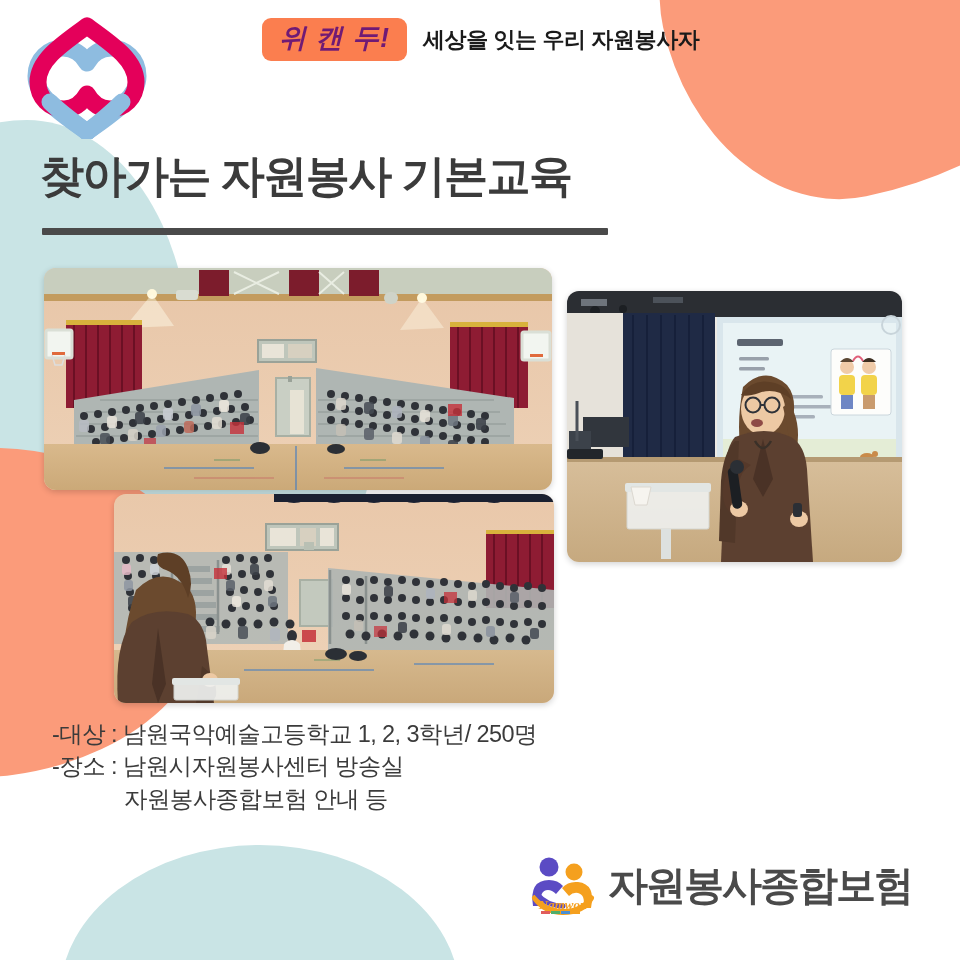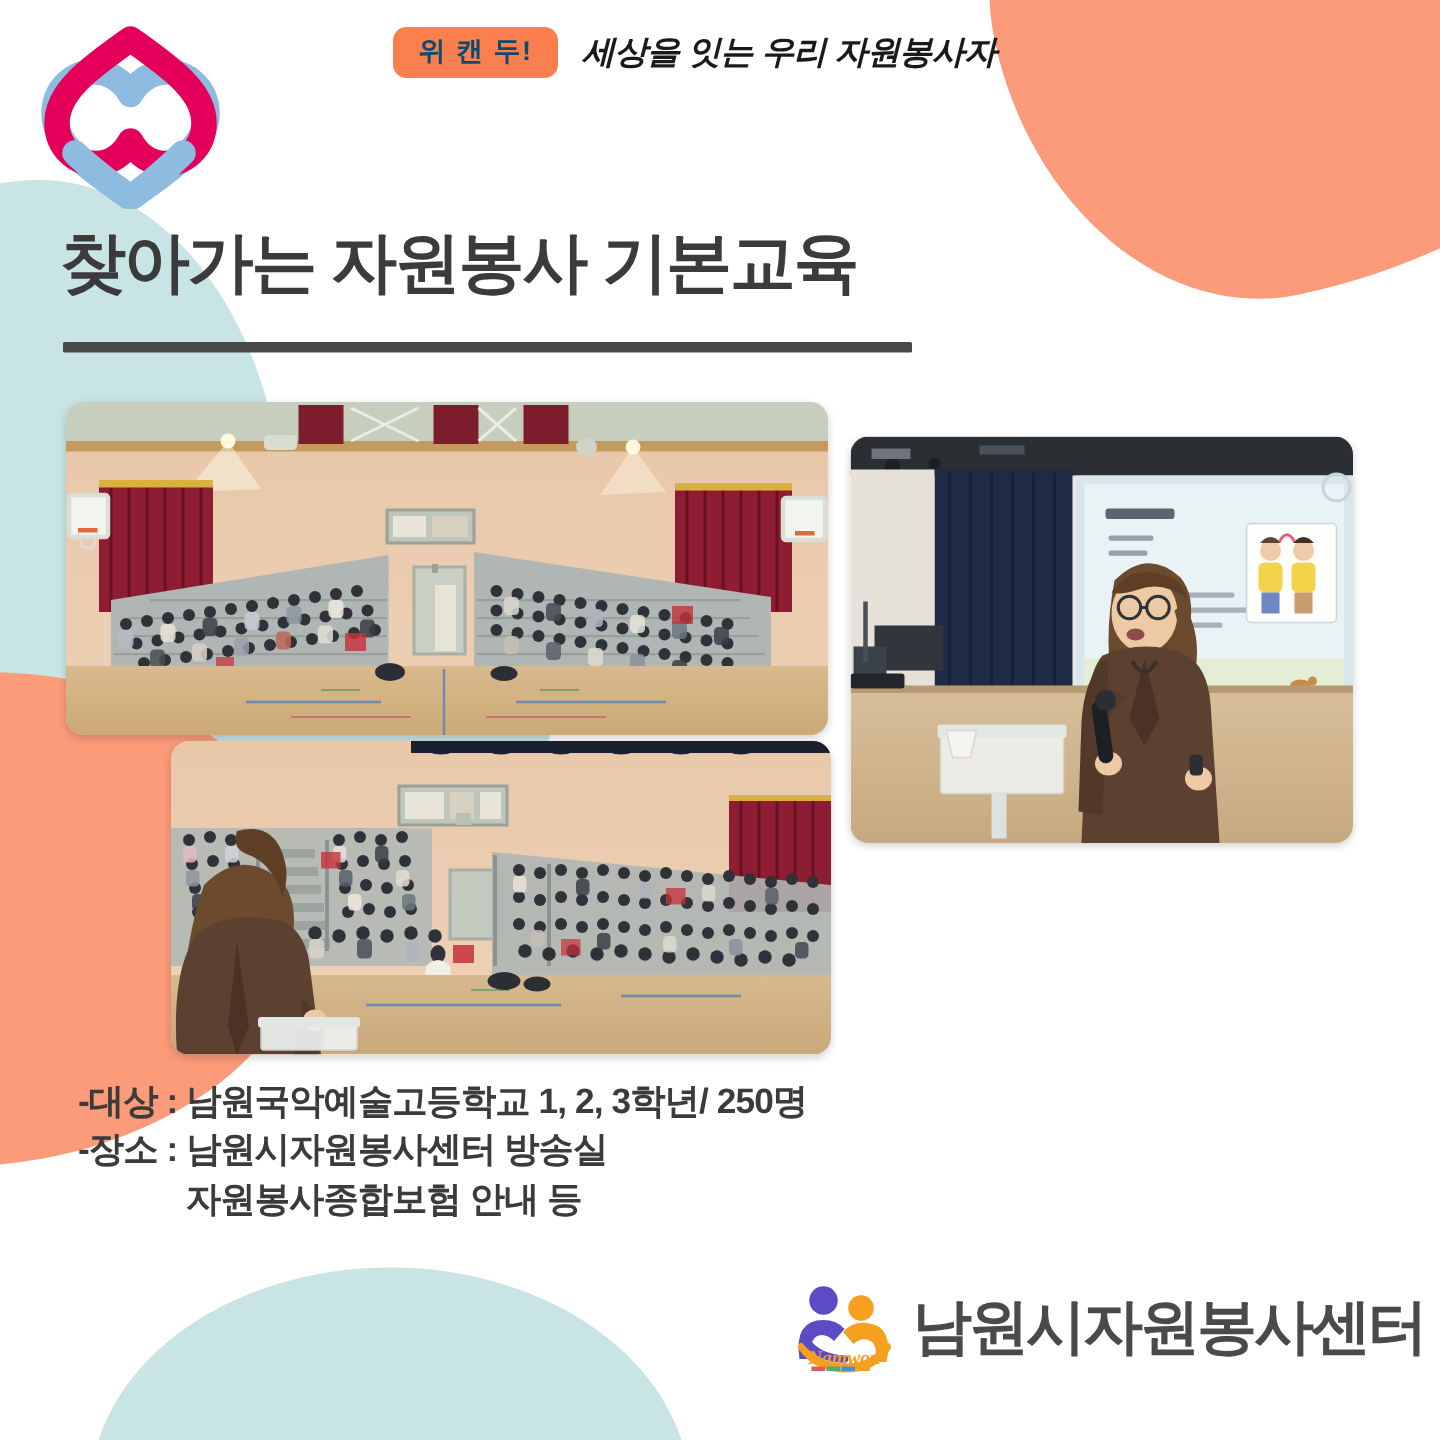--- a/index.html
+++ b/index.html
@@ -74,36 +74,36 @@
   #tagline-row {
     position: absolute;
     left: 262px;
     top: 18px;
     display: flex;
     align-items: center;
     gap: 16px;
   }
   #slogan-badge {
     background: #FB7E4F;
-    color: #0c4a6e;
-    font-size: 18px;
+    color: #701a75;
+    font-size: 27px;
     font-weight: bold;
     padding: 7px 17px 9px 17px;
     border-radius: 9px;
     letter-spacing: 1px;
     line-height: 1;
     white-space: nowrap;
+    font-style: italic;
   }
   #tagline-text {
     color: #1a1a1a;
     font-size: 22px;
     font-weight: bold;
     letter-spacing: -0.4px;
     white-space: nowrap;
-    font-style: italic;
   }
 
   
   #page-title {
     position: absolute;
     left: 40px;
     top: 152px;
     font-size: 44px;
     font-weight: bold;
     color: #3b3b3b;
@@ -136,21 +136,21 @@
   
   #details {
     position: absolute;
     left: 52px;
     top: 718px;
     width: 880px;
     color: #3b3b3b;
     font-size: 23.5px;
     line-height: 1.38;
     letter-spacing: -0.6px;
-    font-weight: bold;
+    font-weight: normal;
   }
   #details .detail-line { white-space: nowrap; }
   #details .detail-line.indented { padding-left: 72px; }
 
   
   #footer-logo {
     position: absolute;
     left: 527px;
     top: 854px;
     display: flex;
@@ -750,16 +750,16 @@
 
         <text x="36" y="55" text-anchor="middle" font-family="'Liberation Serif', serif" font-size="13" font-style="italic" font-weight="bold" fill="#F5A01E">Namwon</text>
         <g>
           <rect x="14" y="57" width="9" height="3" fill="#E05C5C"></rect>
           <rect x="24" y="57" width="9" height="3" fill="#4FAE6B"></rect>
           <rect x="34" y="57" width="9" height="3" fill="#4A8FD4"></rect>
           <rect x="44" y="57" width="9" height="3" fill="#F5A01E"></rect>
         </g>
       </svg>
     </div>
-    <div id="footer-center-name">남원시자원봉사센터</div>
+    <div id="footer-center-name">자원봉사종합보험</div>
   </div>
 
 </div>
 
 </body></html>

